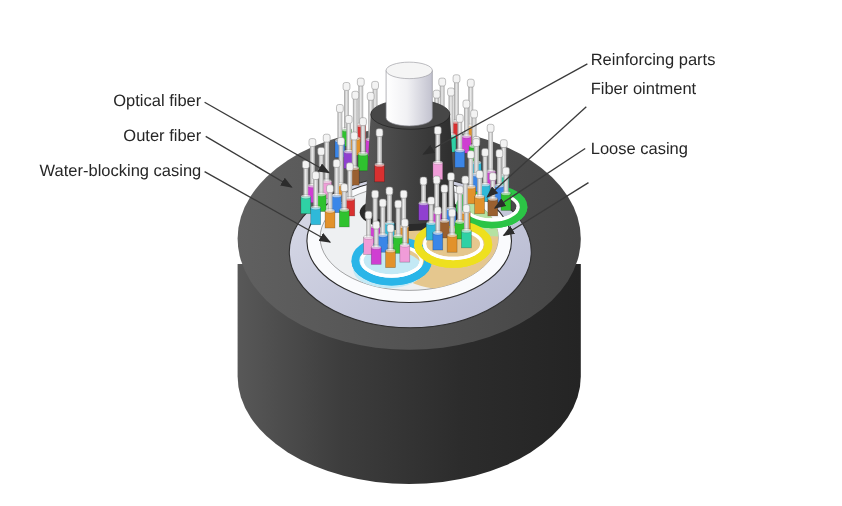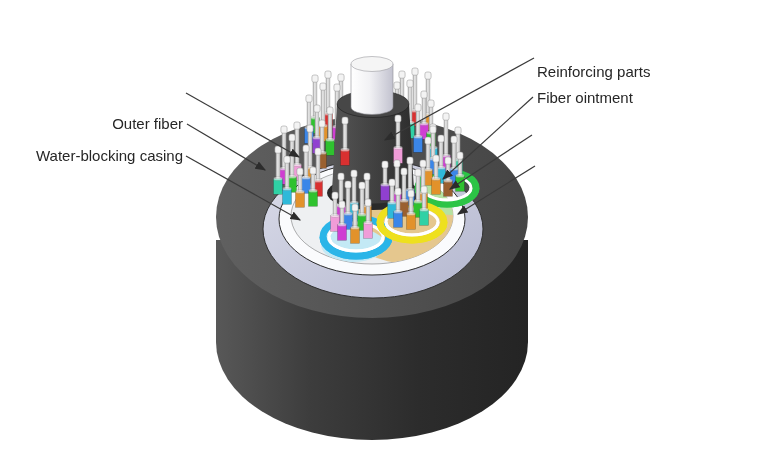--- a/index.html
+++ b/index.html
@@ -1,21 +1,21 @@
 <!DOCTYPE html>
 <html><head>
 <meta charset="utf-8">
 <style>
   html,body{margin:0;padding:0;background:#ffffff;}
   .stage{position:relative;width:765px;height:460px;background:#ffffff;overflow:hidden;
          font-family:"Liberation Sans",sans-serif;}
   .stage svg{position:absolute;left:0;top:0;}
   .lbl{position:absolute;font-size:15px;line-height:18px;color:#262626;white-space:nowrap;}
   .lbl-left{right:582px;text-align:right;}
-  .lbl-right{left:537px;text-align:left;margin-top:17px;}
+  .lbl-right{left:537px;text-align:left;}
 </style>
 </head>
 <body>
 
 <div class="stage">
 
 <svg width="765" height="460" viewBox="0 0 765 460">
   <defs>
     <linearGradient id="gBody" x1="0" y1="0" x2="1" y2="0">
       <stop offset="0" stop-color="#585858"></stop>
@@ -203,19 +203,21 @@
     <line x1="186" y1="93" x2="299" y2="157" marker-end="url(#ah)"></line>
     <line x1="187" y1="124" x2="265" y2="170" marker-end="url(#ah)"></line>
     <line x1="186" y1="156" x2="300" y2="220" marker-end="url(#ah)"></line>
     <line x1="534" y1="58" x2="385" y2="140" marker-end="url(#ah)"></line>
     <line x1="533" y1="97" x2="443" y2="179" marker-end="url(#ah)"></line>
     <line x1="532" y1="135" x2="450" y2="189" marker-end="url(#ah)"></line>
     <line x1="535" y1="166" x2="458" y2="214" marker-end="url(#ah)"></line>
   </g>
 </svg>
 
+<div class="lbl lbl-left" style="top:83px">Optical fiber</div>
 <div class="lbl lbl-left" style="top:115px">Outer fiber</div>
 <div class="lbl lbl-left" style="top:147px">Water-blocking casing</div>
 
 <div class="lbl lbl-right" style="top:46px">Reinforcing parts</div>
 <div class="lbl lbl-right" style="top:72px">Fiber ointment</div>
+<div class="lbl lbl-right" style="top:127px">Loose casing</div>
 
 </div>
 
 </body></html>

